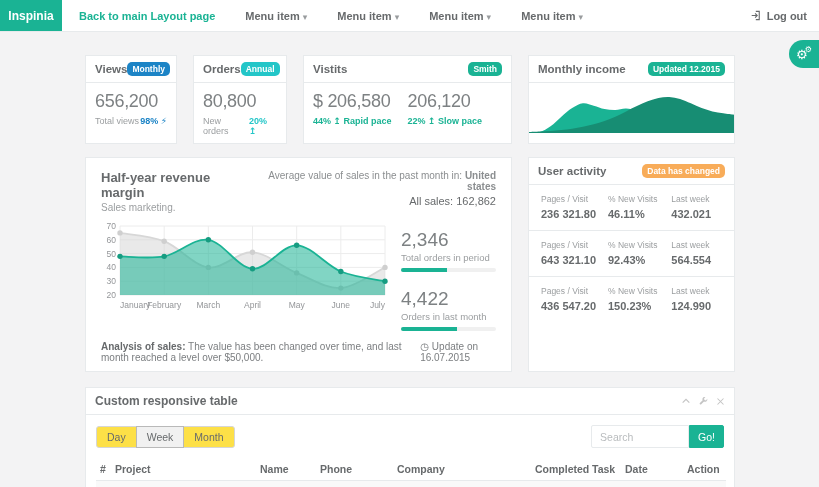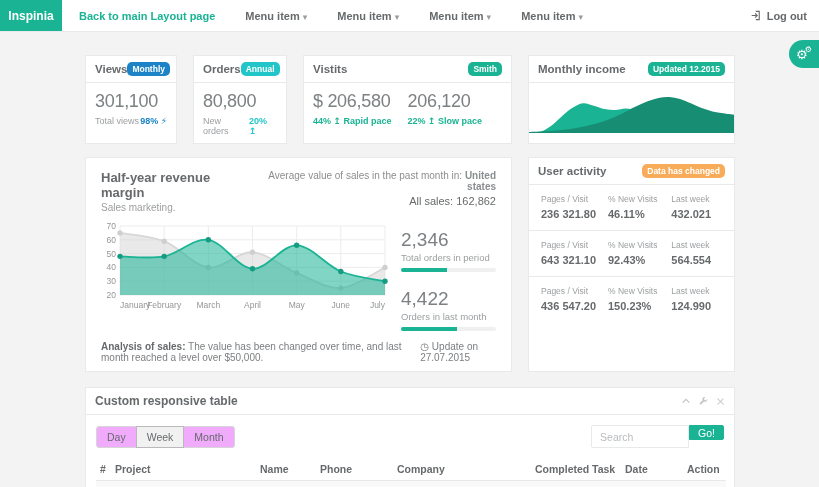--- a/index.html
+++ b/index.html
@@ -74,28 +74,28 @@
   .act-label { font-size:8.5px; color:#9b9ea0; }
   .act-val { font-size:11px; font-weight:700; color:#676a6c; margin-top:4px; }
 
   
   .table-panel { width:650px; }
   .tbl-tools { display:flex; align-items:center; gap:8px; }
   .tool { cursor:pointer; display:inline-flex; }
   .tbl-body { padding:10px 10px 0; }
   .toolbar { display:flex; justify-content:space-between; align-items:center; }
   .btn-group { display:flex; }
-  .btn-tab { font-size:10.5px; color:#676a6c; background:#f0abfc; border:1px solid #d6d6d6; padding:4px 10px; cursor:pointer; margin-left:-1px; font-family:inherit; }
+  .btn-tab { font-size:10.5px; color:#676a6c; background:#fde047; border:1px solid #d6d6d6; padding:4px 10px; cursor:pointer; margin-left:-1px; font-family:inherit; }
   .btn-tab:first-child { border-radius:3px 0 0 3px; margin-left:0; }
   .btn-tab:last-child { border-radius:0 3px 3px 0; }
   .btn-tab.active { background:#f1f1f1; border-color:#b9b9b9; position:relative; z-index:1; }
   .search-group { display:flex;border-radius:9px; }
   .search-input { width:98px; height:23px; border:1px solid #e7eaec; border-radius:2px 0 0 2px; padding:0 8px; font-size:10.5px; color:#676a6c; font-family:inherit; outline:none; }
   .search-input::placeholder { color:#b9bcbe; }
-  .go-btn { height:15px; background:#1ab394; color:#fff; border:1px solid #1ab394; border-radius:0 2px 2px 0; font-size:10.5px; padding:0 8px; cursor:pointer; font-family:inherit; }
+  .go-btn { height:23px; background:#1ab394; color:#fff; border:1px solid #1ab394; border-radius:0 2px 2px 0; font-size:10.5px; padding:0 8px; cursor:pointer; font-family:inherit; }
 
   table.data { width:100%; border-collapse:collapse; margin-top:10px; font-size:10.5px; table-layout:fixed; }
   table.data th { text-align:left; font-weight:700; color:#676a6c; padding:5px 4px; border-bottom:1px solid #e7eaec; }
   table.data td { padding:5px 4px; color:#676a6c; border-bottom:1px solid #e7eaec; }
   table.data tbody tr:nth-child(odd) { background:#f9f9f9; }
 </style>
 </head>
 <body>
 
 <div class="navbar">
@@ -121,21 +121,21 @@
 
 <div class="page">
 
   <div class="row1">
     <div class="panel card-views">
       <div class="panel-title">
         <h5>Views</h5>
         <span class="badge" style="background:#1c84c6">Monthly</span>
       </div>
       <div class="card-body">
-        <div class="big-num">301,100</div>
+        <div class="big-num">656,200</div>
         <div class="sub-row">
           <span class="muted">Total views</span>
           <span style="color:#1c84c6;font-weight:700"><span>98%</span> <span>⚡</span></span>
         </div>
       </div>
     </div>
 
     <div class="panel card-orders">
       <div class="panel-title">
         <h5>Orders</h5>
@@ -254,21 +254,21 @@
             <div class="rev-stat-val">4,422</div>
             <div class="rev-stat-label">Orders in last month</div>
             <div class="bar">
                 <i style="width: 59%;"></i>
               </div>
           </div>
         </div>
       </div>
       <div class="rev-footer">
         <span><b>Analysis of sales:</b><span> The value has been changed over time, and last month reached a level over $50,000.</span></span>
-        <span><span class="clock-ic">◷</span><span>Update on 27.07.2015</span></span>
+        <span><span class="clock-ic">◷</span><span>Update on 16.07.2015</span></span>
       </div>
     </div>
 
     <div class="panel activity-panel">
       <div class="panel-title">
         <h5>User activity</h5>
         <span class="badge" style="background:#f8ac59">Data has changed</span>
       </div>
       <div class="act-row">
         <div class="act-col">

